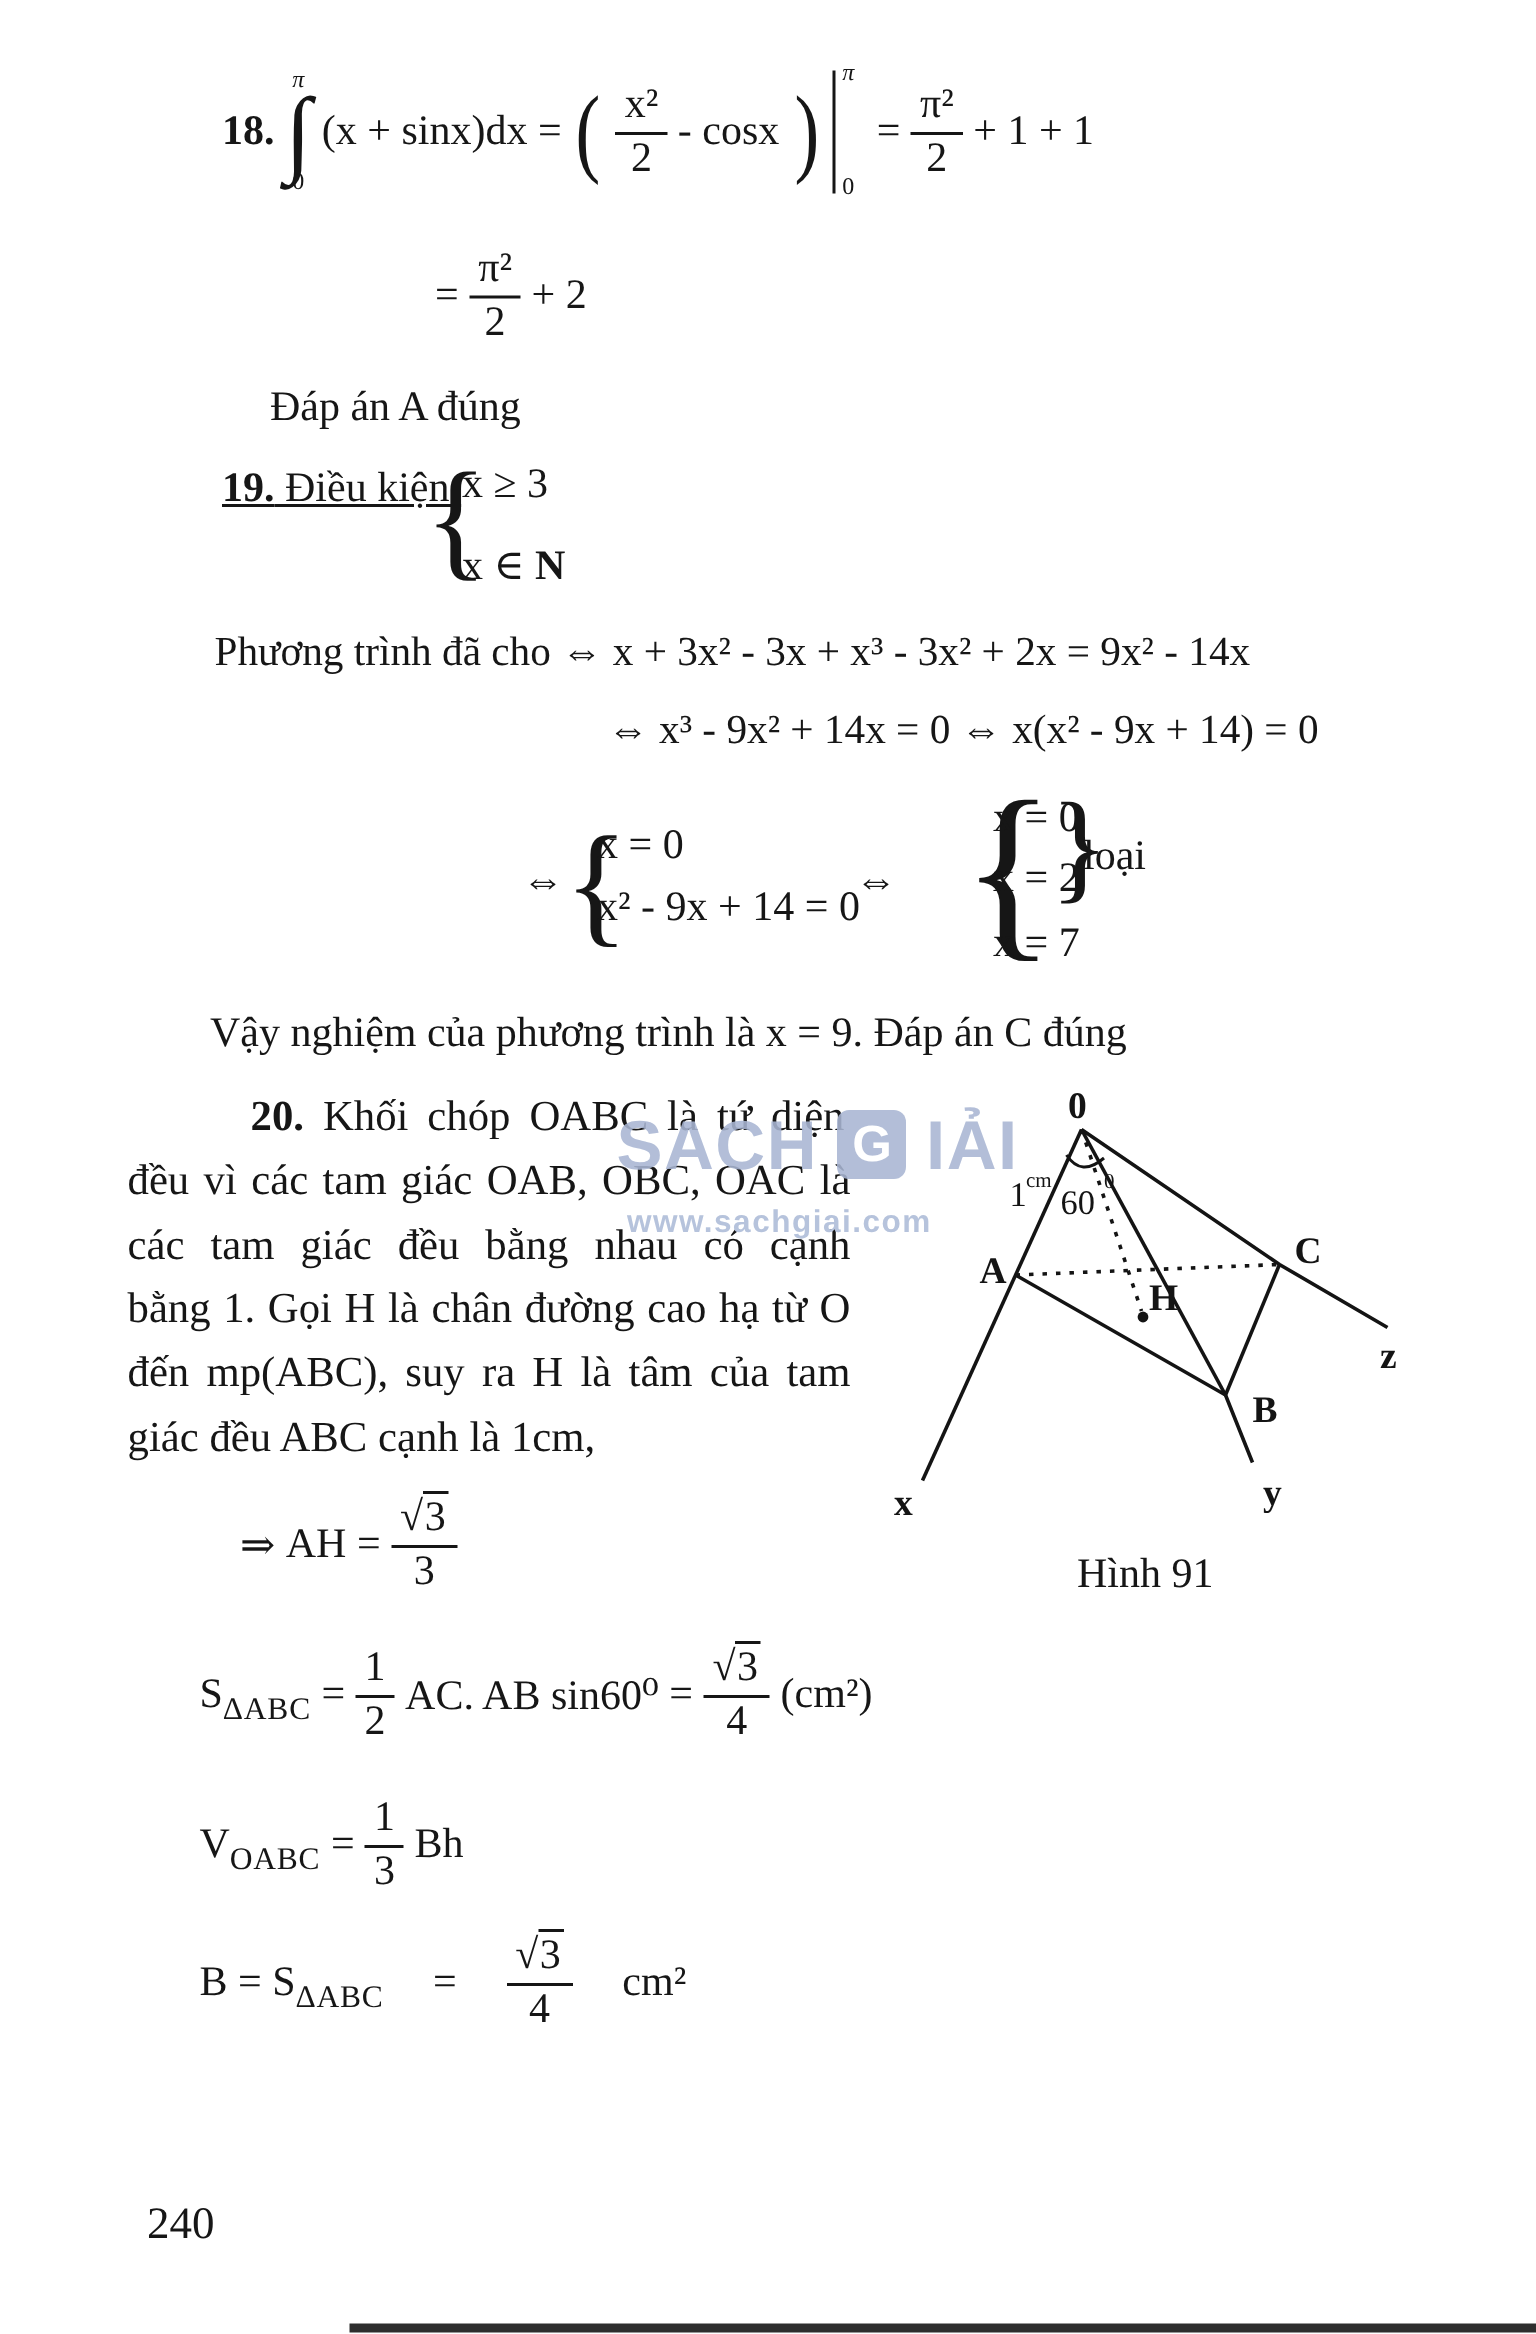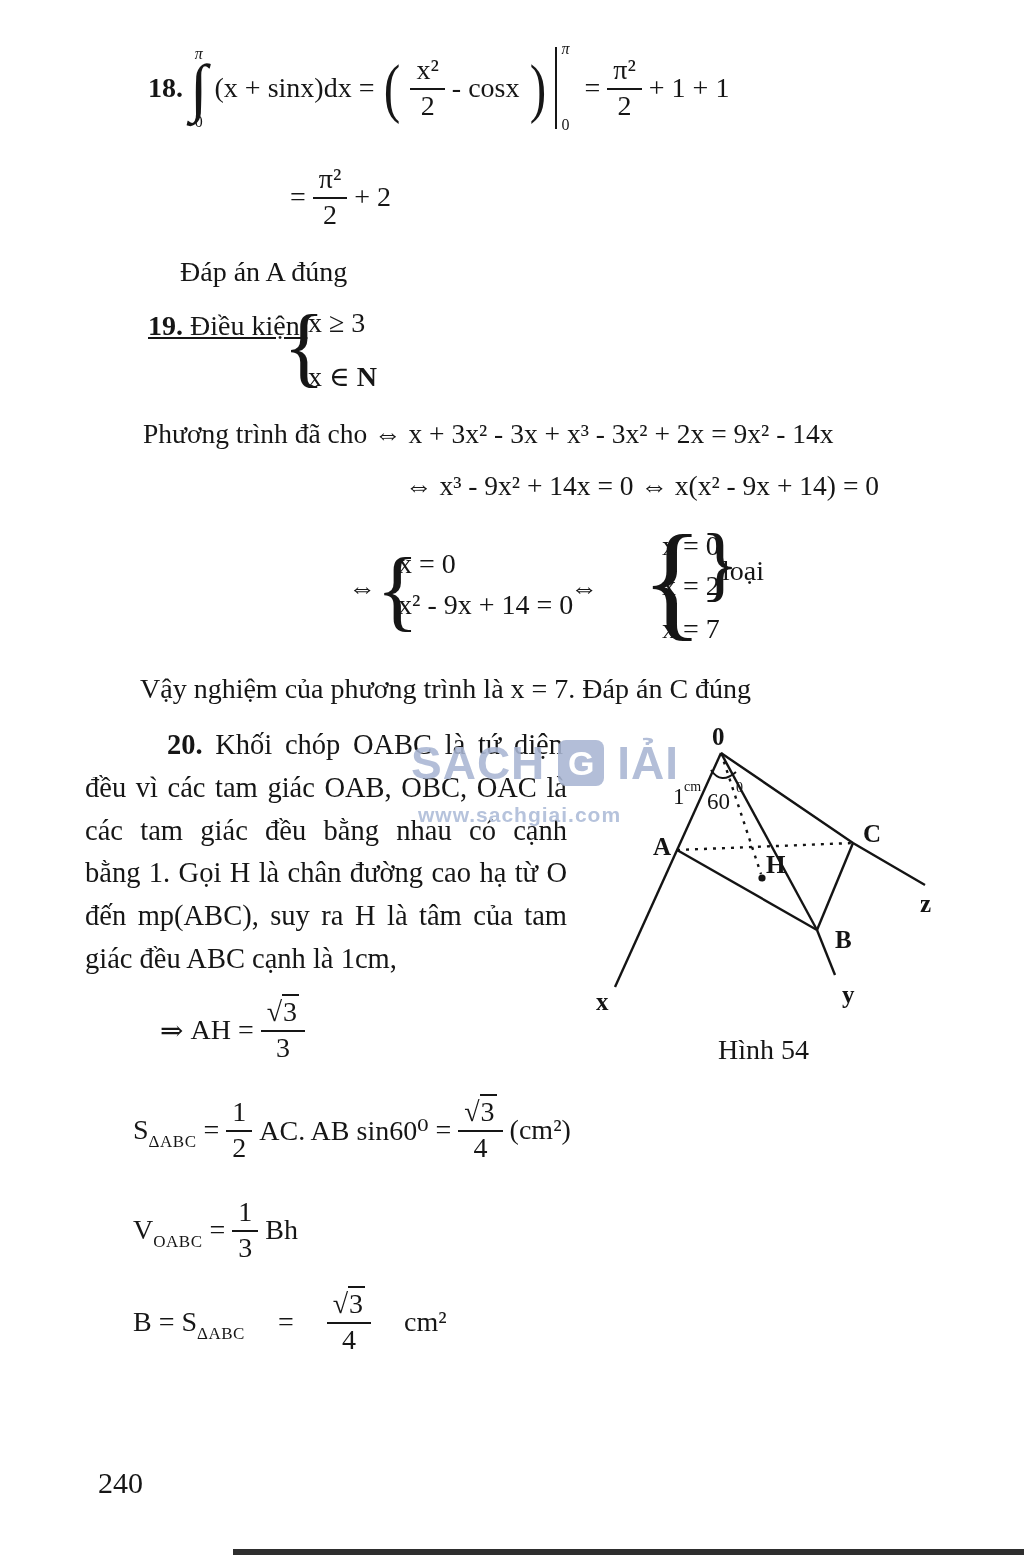--- a/index.html
+++ b/index.html
@@ -32,21 +32,21 @@
   .integral .lim0 { font-size:16px; font-style:normal; line-height:1; }
   .integral .sign { font-size:64px; line-height:0.82; font-weight:300; }
 
   
   .bigp { font-size:66px; line-height:1; font-weight:300; transform:scaleX(0.75); }
   .evalbar { position:relative; width:22px; height:82px; border-left:2.4px solid #161616; }
   .evalbar .top { position:absolute; left:4px; top:-7px; font-size:16px; font-style:italic; }
   .evalbar .bot { position:absolute; left:4px; bottom:-5px; font-size:16px; }
 
   .brace { line-height:1; font-weight:300; display:inline-block; }
-  .sub { font-size:17px; position:relative; top:8px; letter-spacing:0.5px; }
+  .sub { font-size:21px; position:relative; top:8px; letter-spacing:0.5px; }
 
   
   .pl { position:absolute; font-size:28.5px; line-height:1.25; }
   .plj { text-align:justify; text-align-last:justify; }
 
   
   .wm { position:absolute; left:411px; top:740px; display:flex; align-items:center; gap:13px;
         z-index:9; opacity:0.88; }
   .wm-text { font-family:"Liberation Sans","DejaVu Sans",sans-serif; font-weight:bold;
              font-size:46px; color:#a9b6d3; letter-spacing:1px; line-height:1; }
@@ -127,21 +127,21 @@
   <span class="abs nw" style="left:50px; top:64px;">x² - 9x + 14 = 0</span>
   <span class="abs" style="left:222px; top:47px;">⇔</span>
   <span class="abs brace" style="left:293px; top:-10px; font-size:130px;">{</span>
   <span class="abs nw" style="left:314px; top:5px;">x = 0</span>
   <span class="abs nw" style="left:314px; top:45px;">x = 2</span>
   <span class="abs nw" style="left:314px; top:88px;">x = 7</span>
   <span class="abs brace" style="left:352px; top:-2px; font-size:82px;">}</span>
   <span class="abs nw" style="left:374px; top:30px;">loại</span>
 </div>
 
-<div class="abs nw" style="left:140px; top:673px;">Vậy nghiệm của phương trình là x = 7. Đáp án C đúng</div>
+<div class="abs nw" style="left:140px; top:673px;">Vậy nghiệm của phương trình là x = 9. Đáp án C đúng</div>
 
 <div class="pl plj" style="left:167px; top:727px; width:396px;"><span class="b">20.</span> <span>Khối chóp OABC là tứ diện</span></div>
 <div class="pl plj" style="left:85px; top:770px; width:482px;">đều vì các tam giác OAB, OBC, OAC là</div>
 <div class="pl plj" style="left:85px; top:813px; width:482px;">các tam giác đều bằng nhau có cạnh</div>
 <div class="pl plj" style="left:85px; top:855px; width:482px;">bằng 1. Gọi H là chân đường cao hạ từ O</div>
 <div class="pl plj" style="left:85px; top:898px; width:482px;">đến mp(ABC), suy ra H là tâm của tam</div>
 <div class="pl" style="left:85px; top:941px;">giác đều ABC cạnh là 1cm,</div>
 
 <div class="wm">
   <span class="wm-text">SACH</span>
@@ -173,21 +173,21 @@
   <text x="255" y="236" class="fig-bold">B</text>
   <text x="186" y="161" class="fig-bold">H</text>
   <text x="16" y="298" class="fig-bold">x</text>
   <text x="262" y="291" class="fig-bold">y</text>
   <text x="340" y="200" class="fig-bold">z</text>
   <text x="93" y="92" class="fig-reg">1</text>
   <text x="104" y="79" class="fig-sup">cm</text>
   <text x="127" y="97" class="fig-reg">60</text>
   <text x="156" y="80" class="fig-sup">0</text>
 </svg>
-<div class="abs nw" style="left:718px; top:1034px;">Hình 54</div>
+<div class="abs nw" style="left:718px; top:1034px;">Hình 91</div>
 
 <div class="abs row" style="left:160px; top:995px; height:70px;">
   <span>⇒</span>
   <span>AH</span>
   <span>=</span>
   <span class="frac">
     <span class="num"><span class="sqrt-sign">√</span><span class="rcand">3</span></span>
     <span class="den">3</span>
   </span>
 </div>

